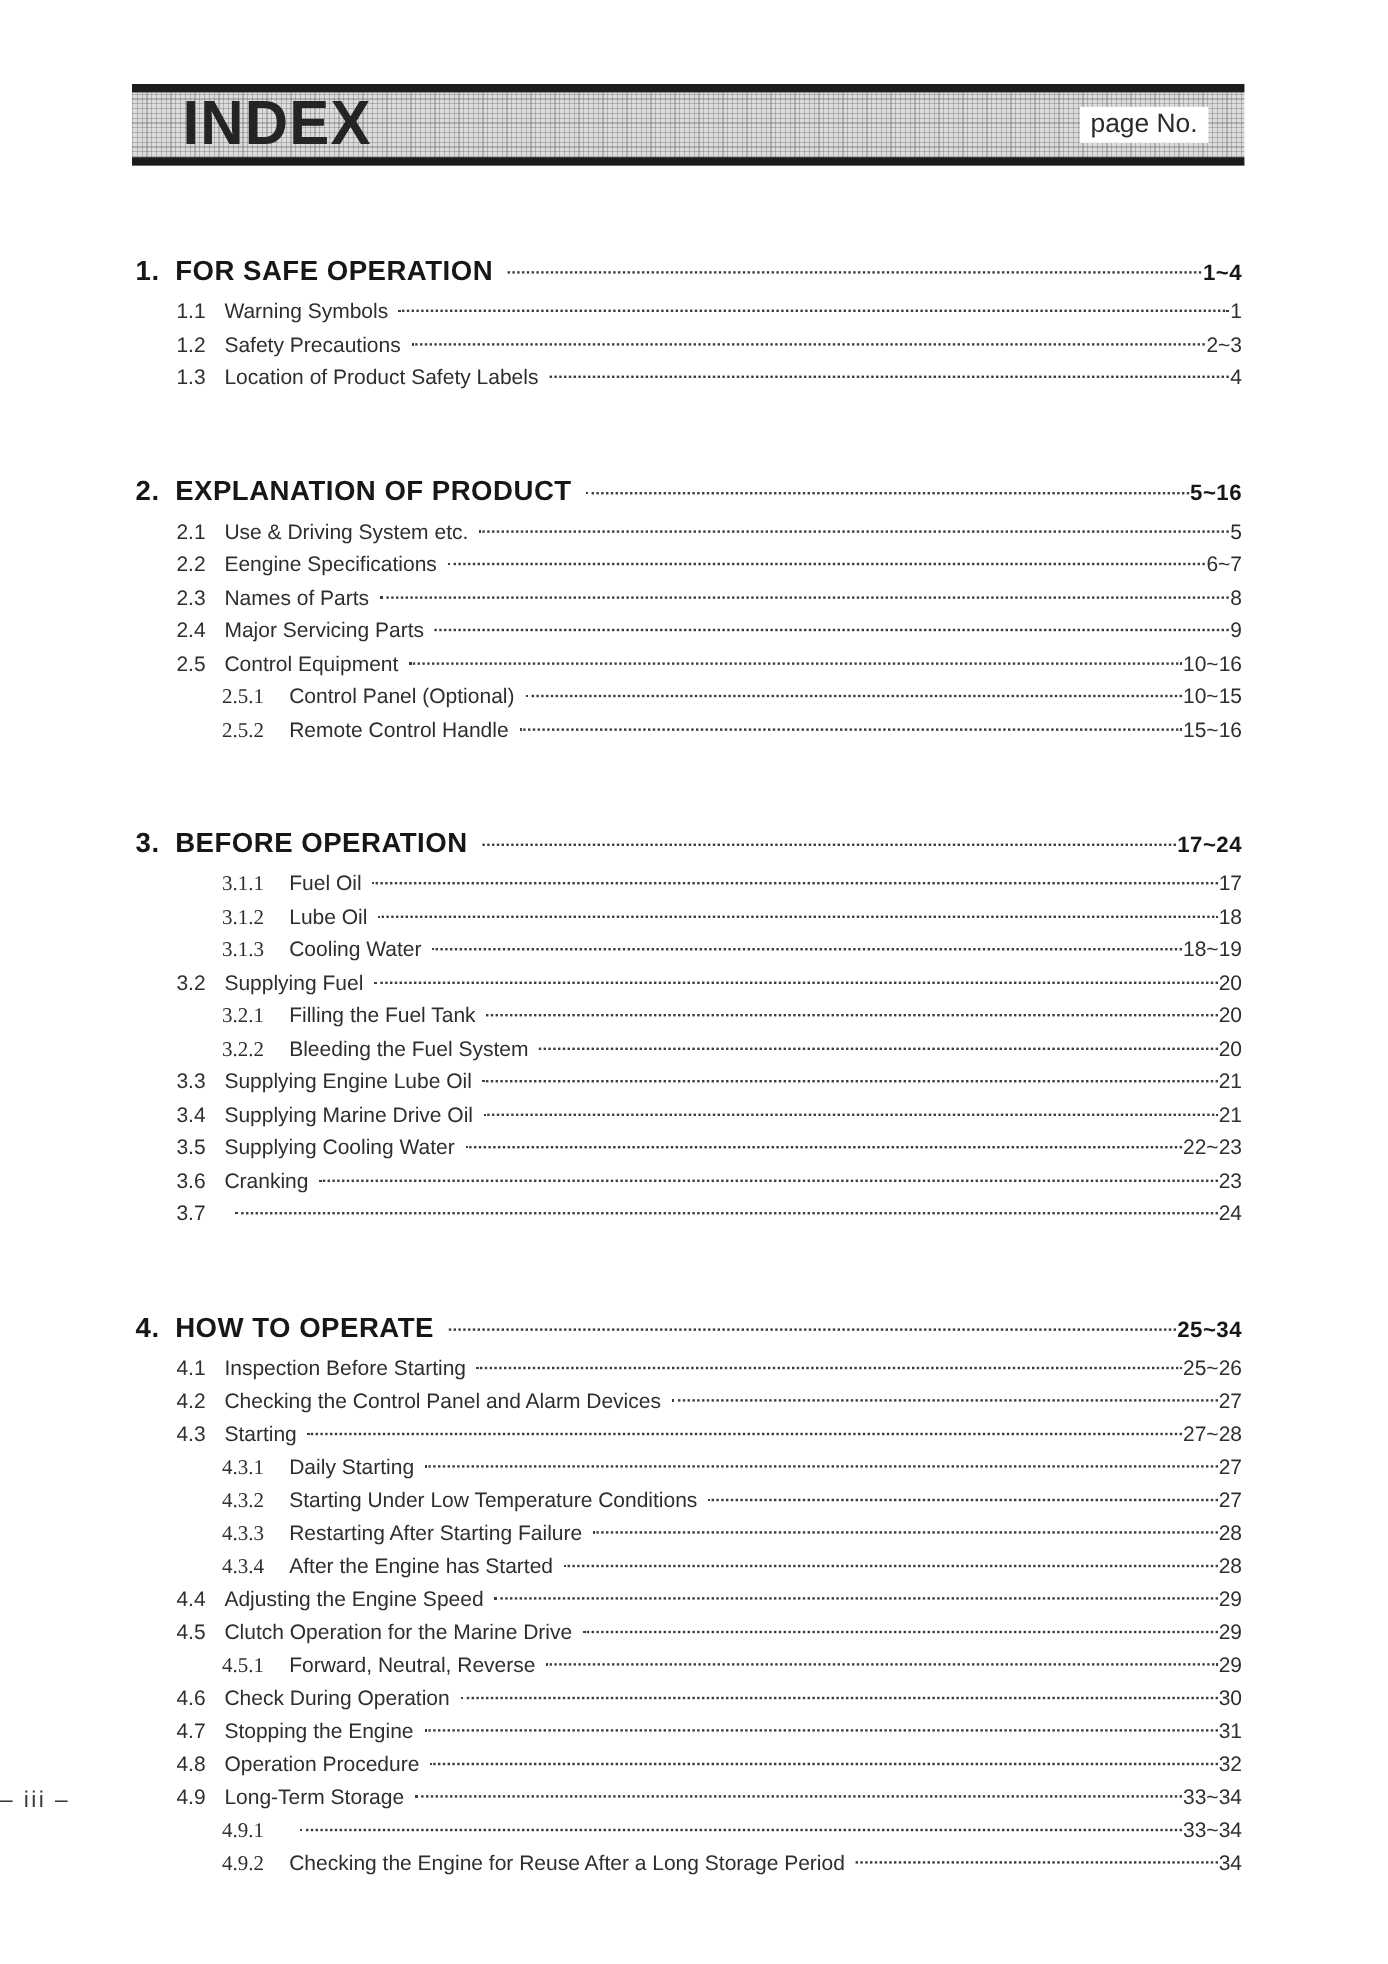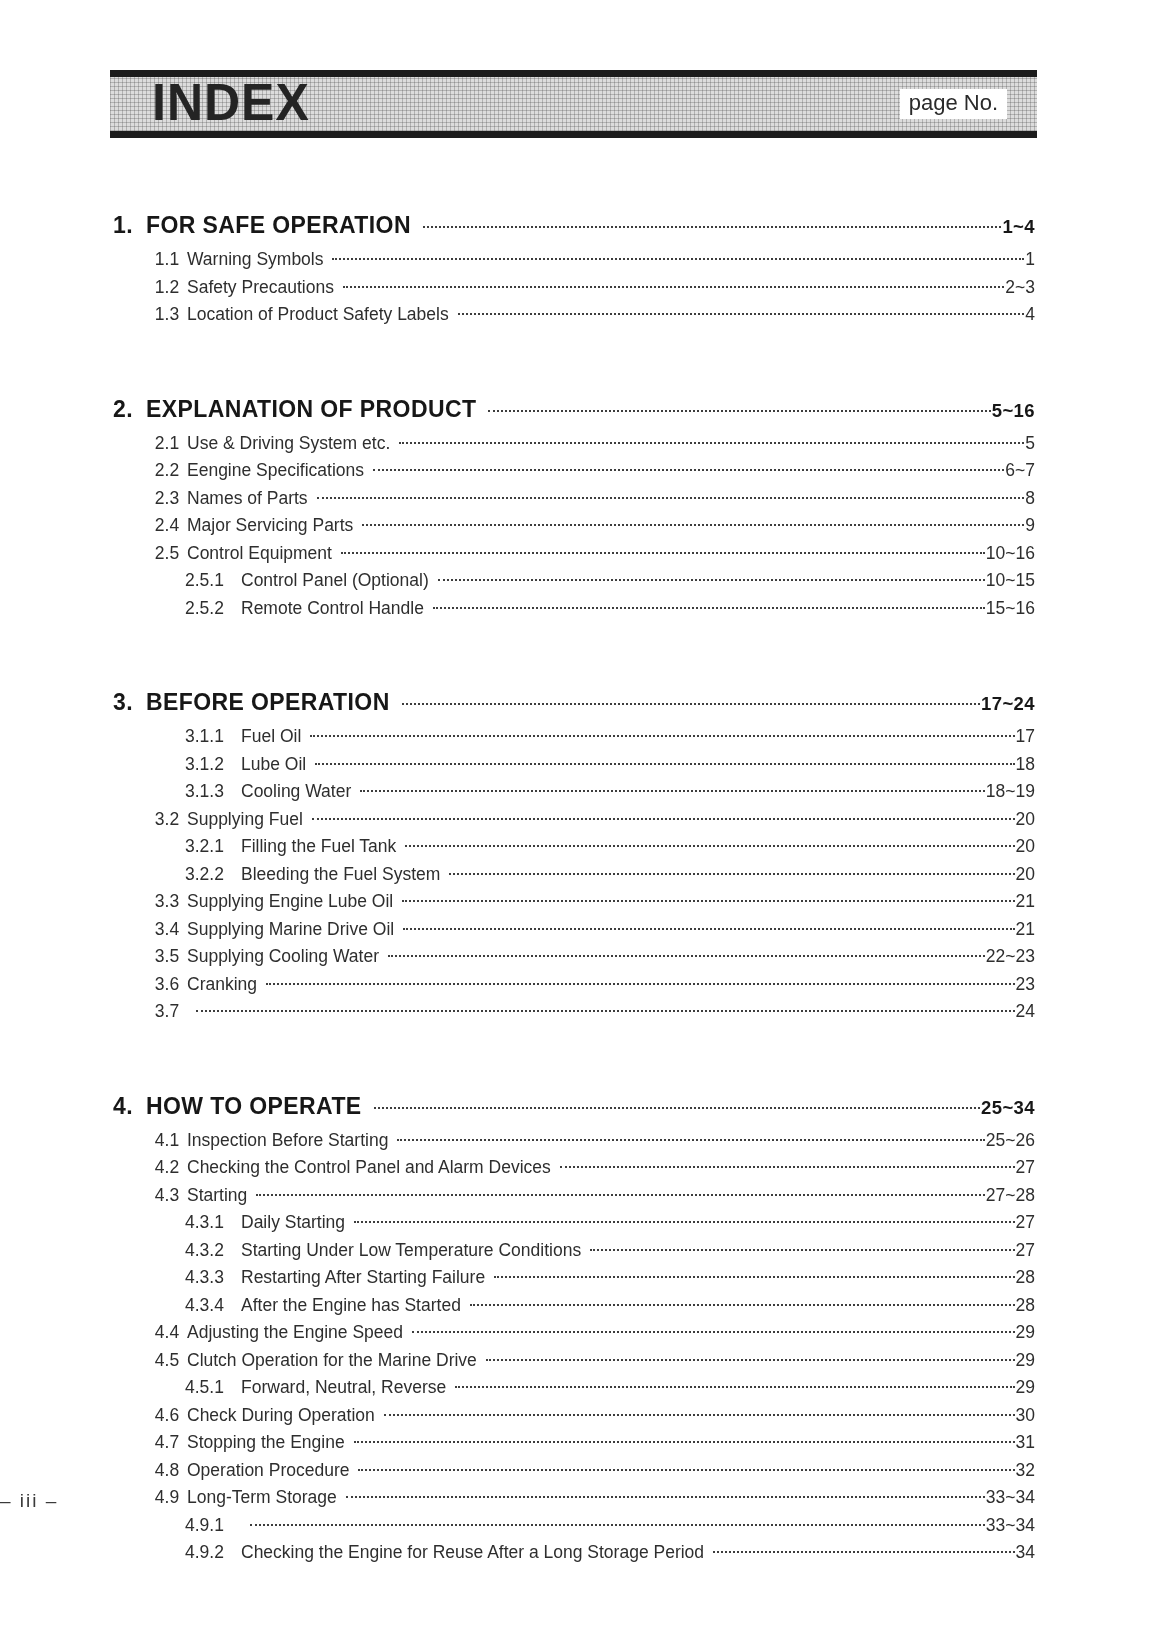--- a/index.html
+++ b/index.html
@@ -87,24 +87,24 @@
     color: #171717;
     line-height: 33px;
     letter-spacing: 0.4px;
     margin-bottom: 3px;
   }
   .level1 .num { width: 33px; }
   .level1 .pages { font-size: 18.5px; margin-top: 40px; }
   .level1 .leader { border-bottom-width: 2.8px; margin-left: 12px; }
 
   .level2 { padding-left: 34px; }
-  .level2 .num { width: 40px; text-align: center; }
+  .level2 .num { width: 40px; }
 
   .level3 { padding-left: 72px; }
-  .level3 .num { width: 56px; }
+  .level3 .num { width: 56px; font-family: Liberation Serif, serif; }
 
   
   .footer {
     position: absolute;
     left: 0;
     right: 0;
     top: 1490px;
     text-align: left;
     font-size: 19px;
     color: #3a3a3a;

